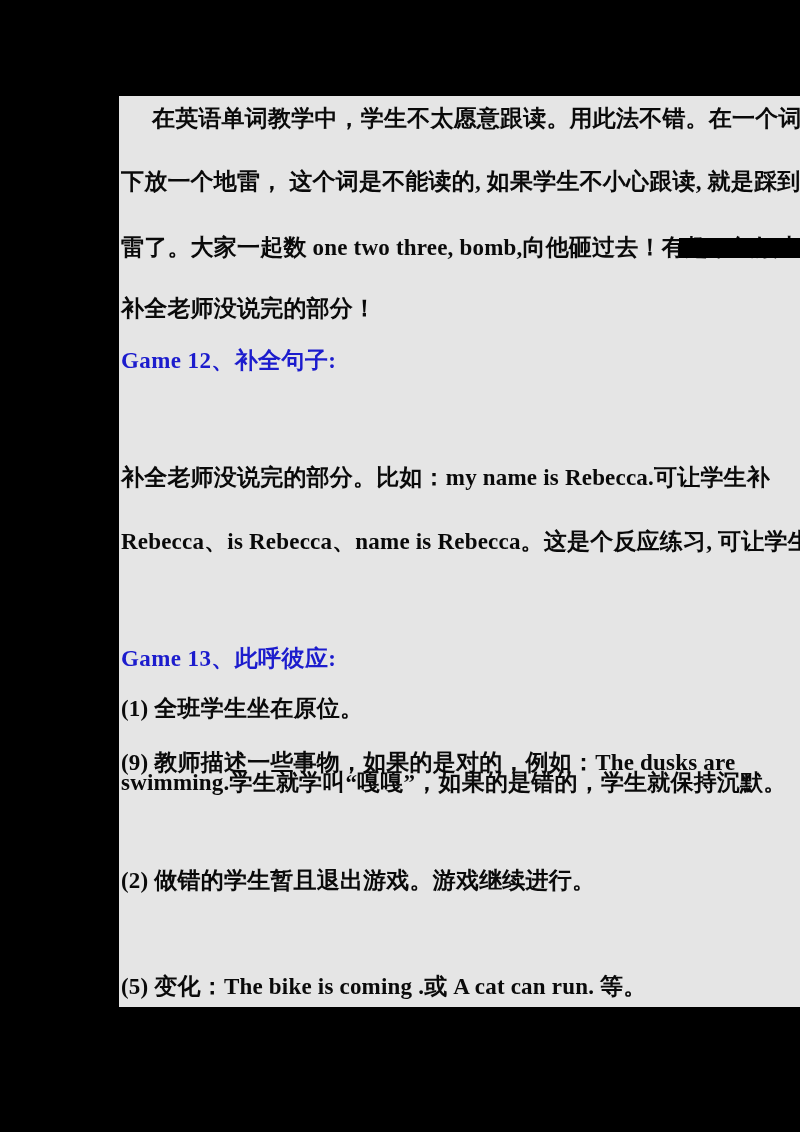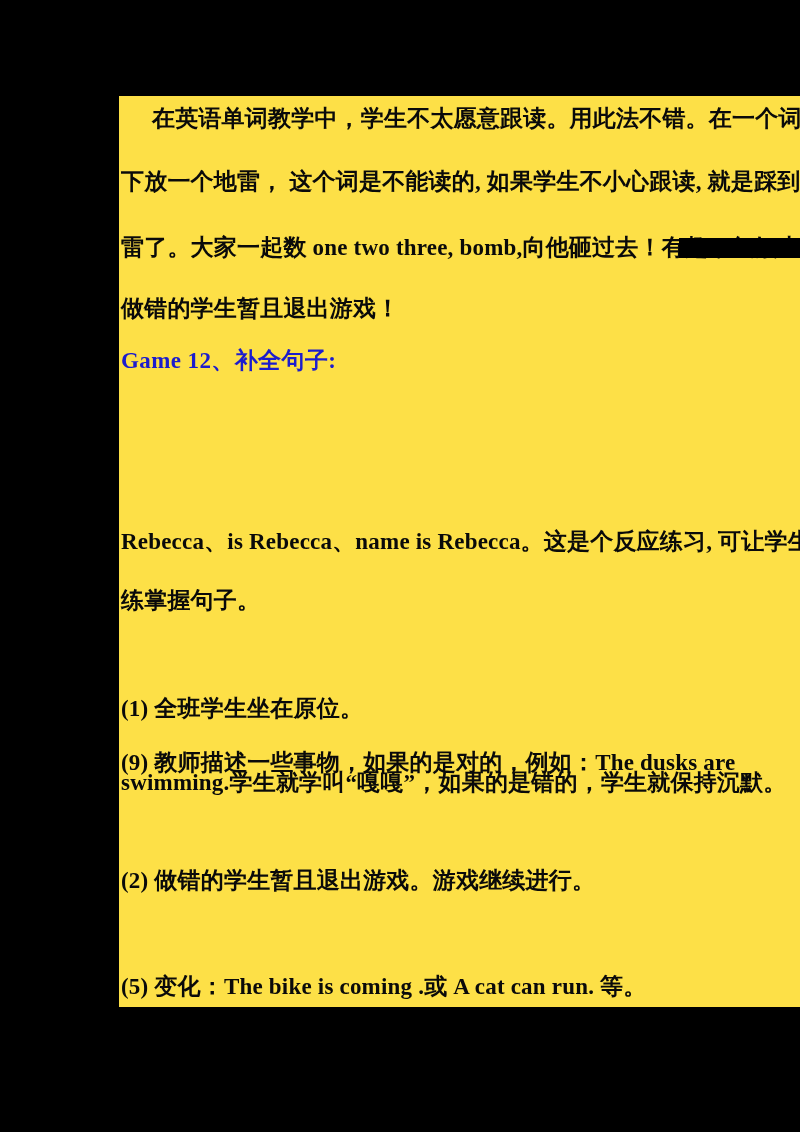--- a/index.html
+++ b/index.html
@@ -14,21 +14,21 @@
     background: #000000;
     overflow: hidden;
     font-family: "Liberation Serif", "DejaVu Serif", serif;
   }
   .paper {
     position: absolute;
     left: 119px;
     top: 96px;
     width: 681px;
     height: 911px;
-    background: #fde047;
+    background: #e5e5e5;
     overflow: hidden;
   }
   .line {
     position: absolute;
     left: 2px;
     right: 0;
     height: 26px;
     font-size: 23px;
     line-height: 25px;
     font-weight: bold;
@@ -54,27 +54,28 @@
 </style>
 </head>
 <body>
 
 <div class="screen">
   <div class="paper">
 
     <div class="line indent" style="top:10px">在英语单词教学中，学生不太愿意跟读。用此法不错。在一个词</div>
     <div class="line" style="top:73px">下放一个地雷， 这个词是不能读的, 如果学生不小心跟读, 就是踩到</div>
     <div class="line" style="top:139px">雷了。大家一起数 one two three, bomb,向他砸过去！有趣，气氛也好</div>
-    <div class="line" style="top:200px">做错的学生暂且退出游戏！</div>
+    <div class="line" style="top:200px">补全老师没说完的部分！</div>
 
     <div class="line heading" style="top:252px">Game 12、补全句子:</div>
 
+    <div class="line" style="top:369px">补全老师没说完的部分。比如：my name is Rebecca.可让学生补</div>
     <div class="line" style="top:433px">Rebecca、is Rebecca、name is Rebecca。这是个反应练习, 可让学生熟</div>
-    <div class="line" style="top:492px">练掌握句子。</div>
 
+    <div class="line heading" style="top:550px">Game 13、此呼彼应:</div>
 
     <div class="line" style="top:600px">(1) 全班学生坐在原位。</div>
     <div class="line" style="top:654px">(9) 教师描述一些事物，如果的是对的，例如：The dusks are</div>
     <div class="line" style="top:674px">swimming.学生就学叫“嘎嘎”，如果的是错的，学生就保持沉默。</div>
     <div class="line" style="top:772px">(2) 做错的学生暂且退出游戏。游戏继续进行。</div>
     <div class="line" style="top:878px">(5) 变化：The bike is coming .或  A cat can run. 等。</div>
 
     <div class="redaction-bar"></div>
   </div>
 </div>

